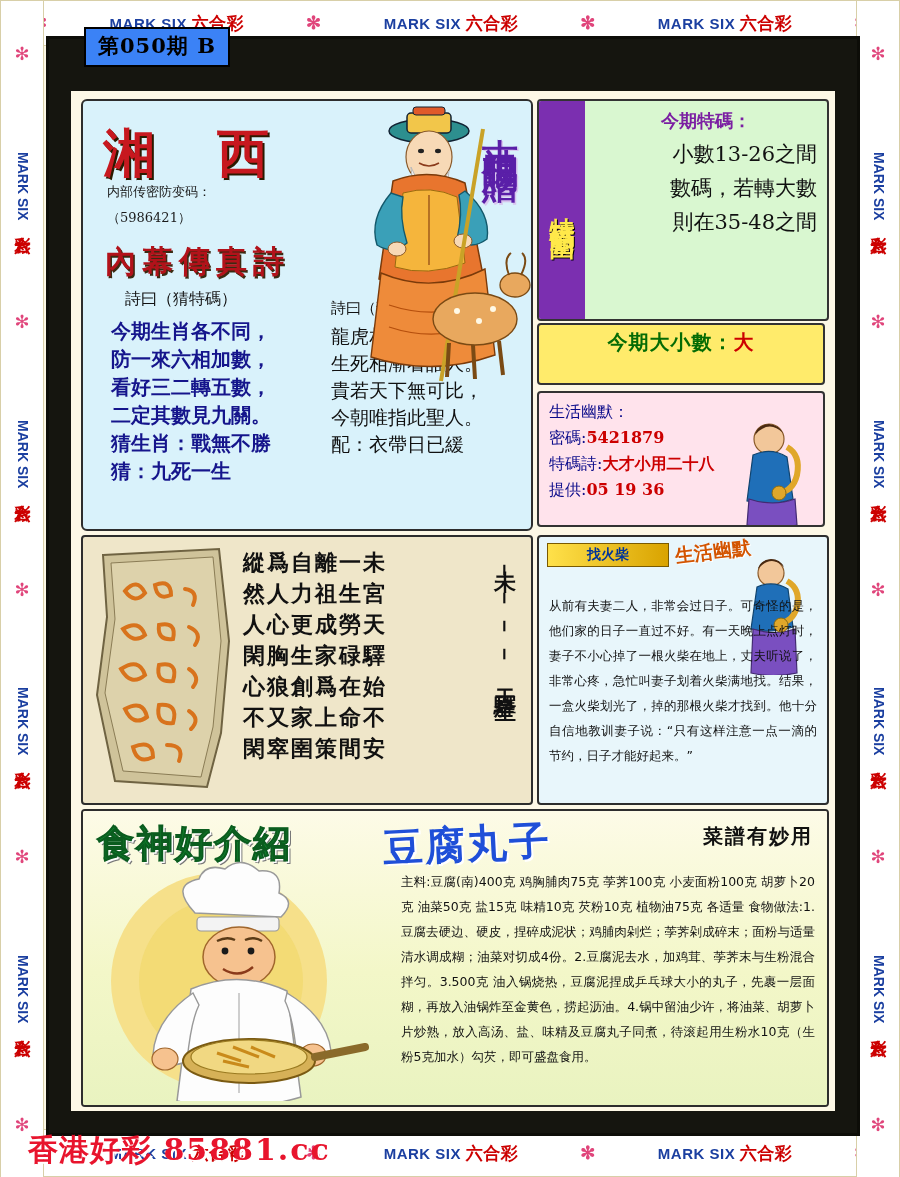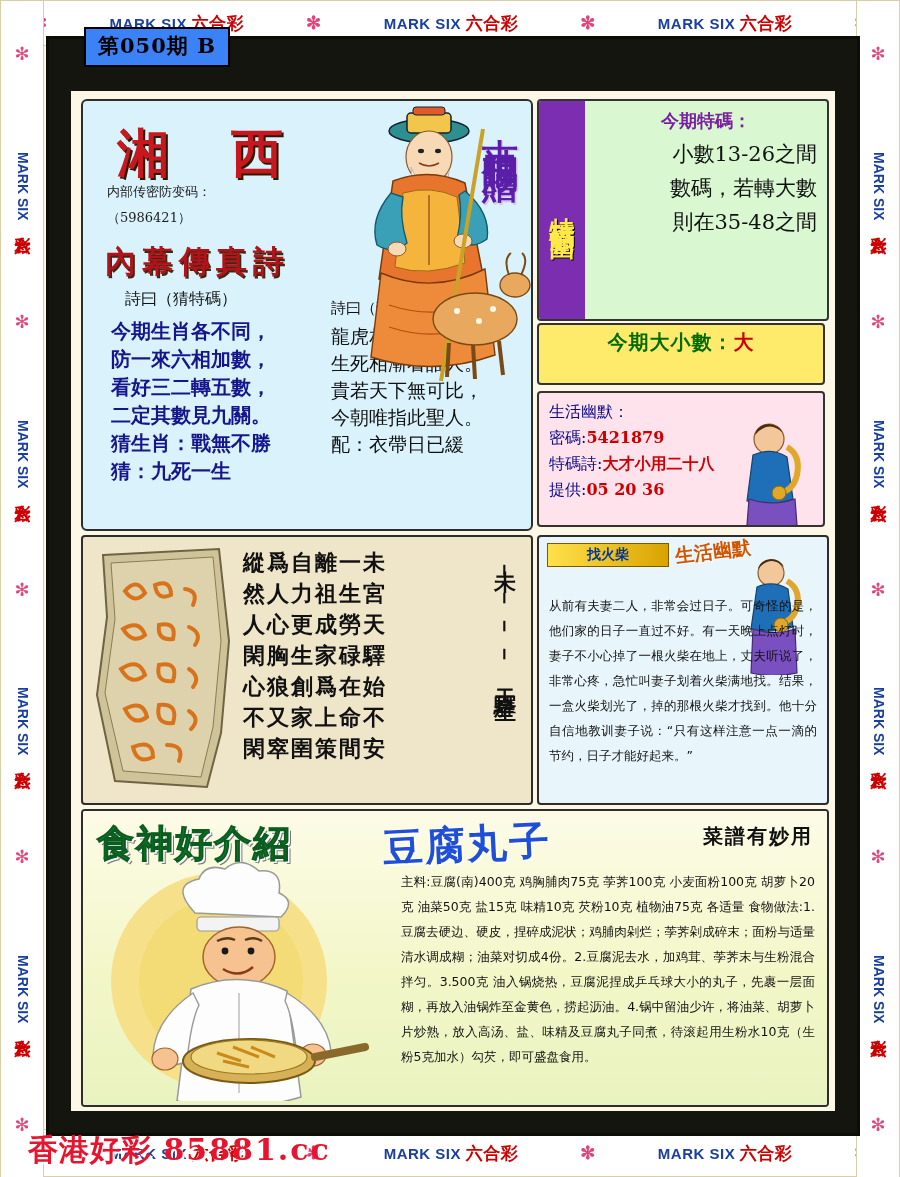--- a/index.html
+++ b/index.html
@@ -72,21 +72,21 @@
   .top-wrap { position:absolute; left:10px; top:8px; width:744px; height:430px; }
 
   .poem-panel {
     position:absolute; left:0; top:0; width:448px; height:428px;
     background:#d9f2fb;
     border:2px solid #2d2d2d;
     border-radius:6px;
     overflow:hidden;
   }
   .brand {
-    position:absolute; left:34px; top:18px;
+    position:absolute; left:20px; top:18px;
     font-family:"DejaVu Serif", serif;
     font-size:52px; font-weight:bold; color:#c7181f;
     letter-spacing:22px;
     text-shadow:2px 2px 0 #2b1a00;
   }
   .brand-sub {
     position:absolute; left:24px; top:82px;
     font-size:13px; color:#1b1b1b;
     font-family:Liberation Serif, serif;
   }
@@ -433,21 +433,21 @@
           <div class="ds-box">
             <div class="ds-line">
               <span>今期大小數：</span><span class="val">大</span>
             </div>
           </div>
 
           <div class="guess-box">
             <div><span class="k">生活幽默：</span></div>
             <div><span class="k">密碼:</span><span class="v">5421879</span></div>
             <div><span class="k">特碼詩:</span><span class="v">大才小用二十八</span></div>
-            <div><span class="k">提供:</span><span class="v">05 20 36</span></div>
+            <div><span class="k">提供:</span><span class="v">05 19 36</span></div>
 
             <svg class="sax" viewBox="0 0 110 110">
               <ellipse cx="52" cy="22" rx="15" ry="15" fill="#f2c79a" stroke="#8a5a2a" stroke-width="1.2"></ellipse>
               <path d="M38 18 q14 -16 28 -2 q-4 -8 -14 -9 q-12 1 -14 11z" fill="#4a2a12"></path>
               <path d="M36 38 q18 -8 34 2 l6 42 q-24 8 -46 2z" fill="#1f6fb8" stroke="#10446f" stroke-width="1.2"></path>
               <path d="M32 82 q24 8 46 0 l2 26 q-26 6 -50 0z" fill="#7a4fc0" stroke="#432a72" stroke-width="1.2"></path>
               <path d="M70 30 q14 8 10 28 q-4 16 -18 18" stroke="#e0a72a" stroke-width="6" fill="none"></path>
               <circle cx="62" cy="76" r="7" fill="#e0a72a" stroke="#8a6a10" stroke-width="1"></circle>
             </svg>
           </div>

